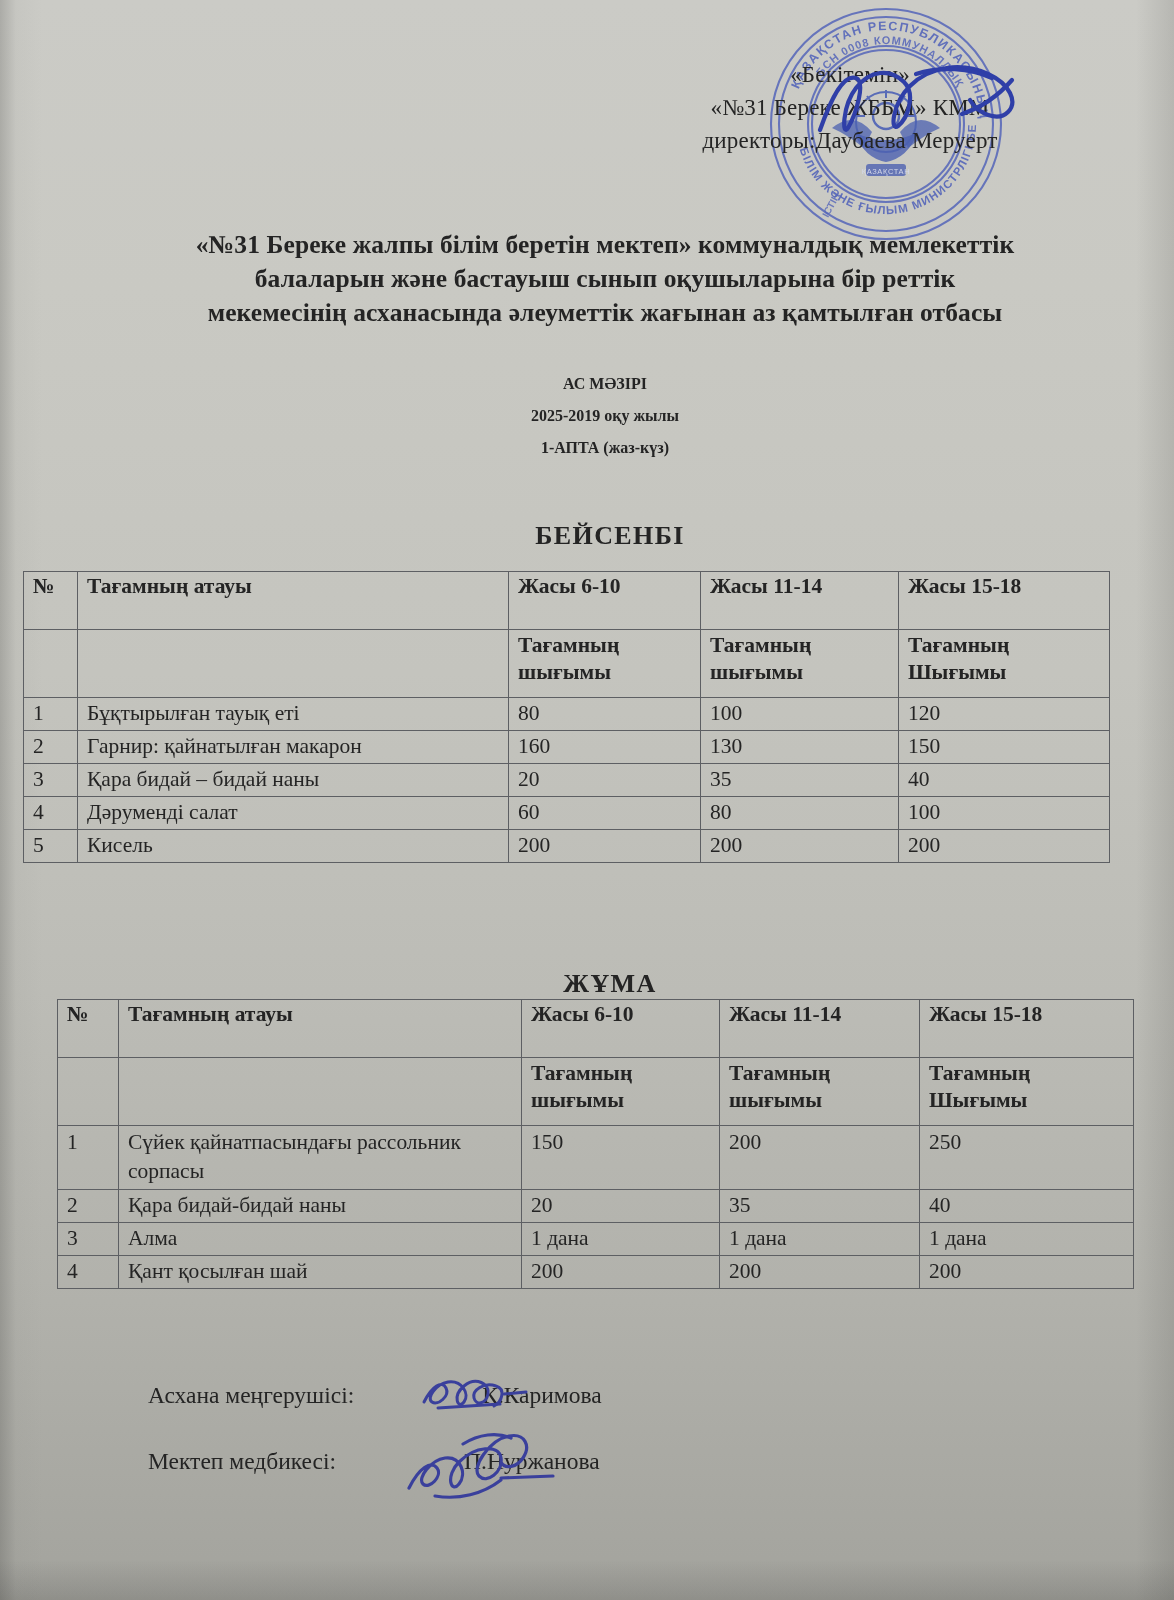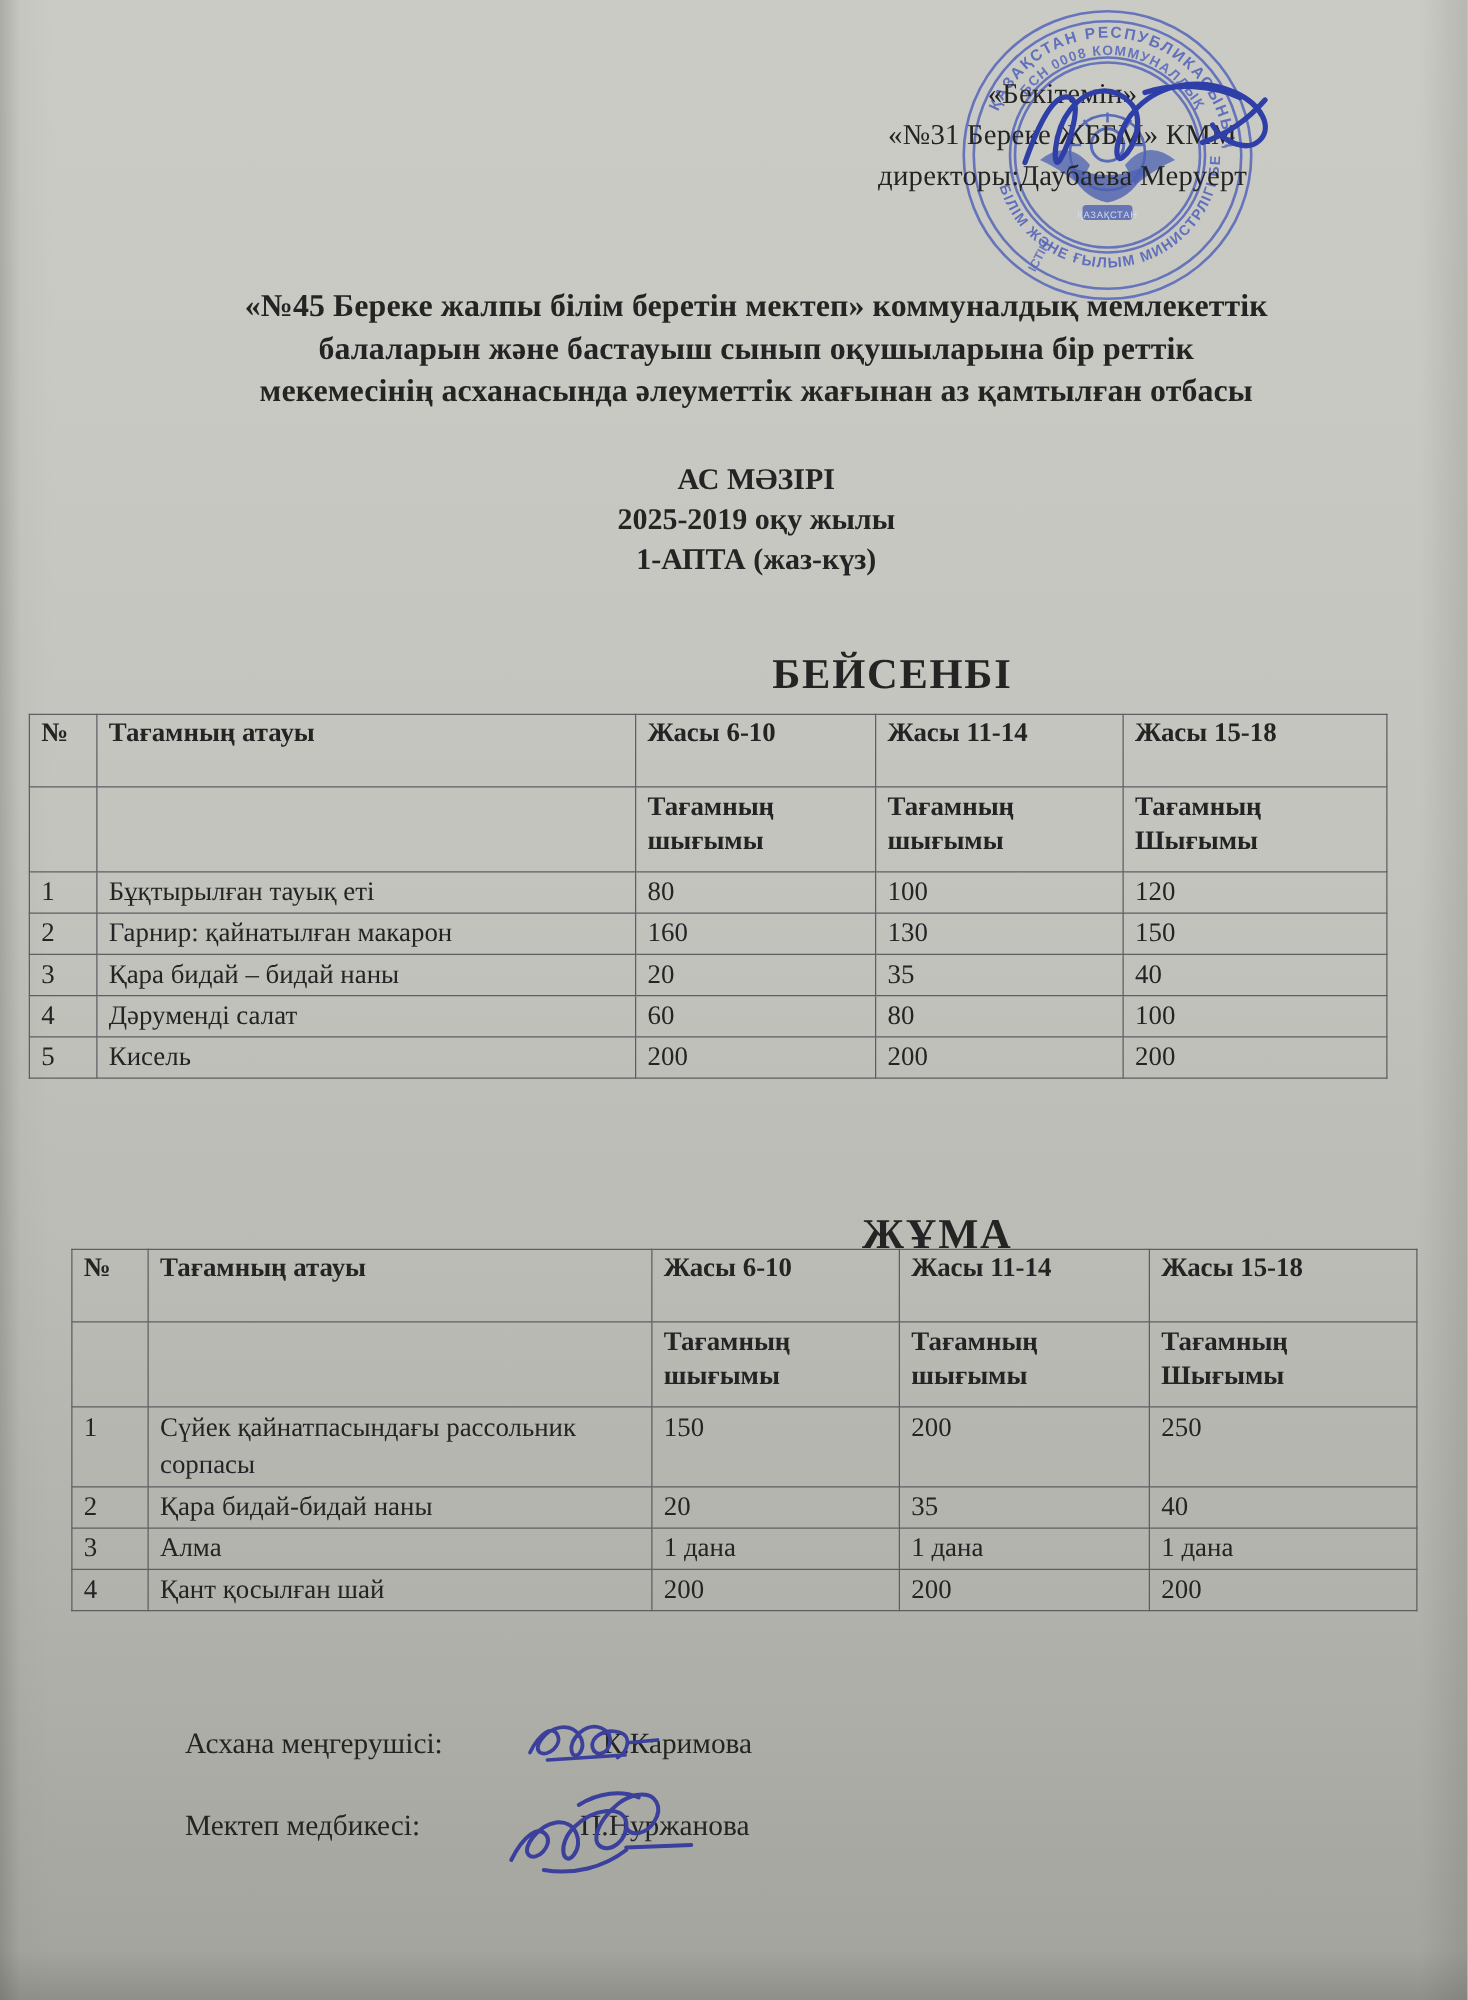--- a/index.html
+++ b/index.html
@@ -56,27 +56,27 @@
 
   
   #title{
     position:absolute;left:110px;top:228px;width:990px;
     text-align:center;font-weight:bold;font-size:25.5px;line-height:34px;
     letter-spacing:.1px;
   }
   #title .wide{display:block;}
   #subtitle{
     position:absolute;left:110px;top:368px;width:990px;
-    text-align:center;font-weight:bold;font-size:24px;line-height:32px;
+    text-align:center;font-weight:bold;font-size:16px;line-height:32px;
   }
 
   
   .day-head{
-    position:absolute;text-align:right;font-weight:bold;
-    font-size:34px;letter-spacing:1.4px;
+    position:absolute;text-align:center;font-weight:bold;
+    font-size:26px;letter-spacing:1.4px;
   }
   #day1{left:410px;top:521px;width:400px;}
   #day2{left:410px;top:969px;width:400px;}
 
   
   table.menu{
     position:absolute;border-collapse:collapse;
     background:transparent;
     font-size:21.5px;
     table-layout:fixed;
@@ -177,21 +177,21 @@
 
 <svg id="dir-sign" viewBox="0 0 230 120">
   <g fill="none" stroke="#2f3fa8" stroke-width="4.2" stroke-linecap="round" stroke-linejoin="round">
     <path d="M8,86 C20,52 32,30 44,34 C54,38 44,70 36,84 C30,94 30,62 44,44 C58,26 78,24 92,38 C104,50 96,74 86,82 C78,88 80,60 98,42 C118,22 150,18 176,30 C198,40 206,58 196,68 C186,78 166,70 158,56"></path>
     <path d="M104,30 C128,22 158,24 180,34"></path>
     <path d="M150,70 C168,64 186,52 200,36"></path>
   </g>
 </svg>
 
 <div id="title">
-  <span class="wide">«№45 Береке жалпы білім беретін мектеп» коммуналдық мемлекеттік</span>
+  <span class="wide">«№31 Береке жалпы білім беретін мектеп» коммуналдық мемлекеттік</span>
   <span class="wide">балаларын және бастауыш сынып оқушыларына бір реттік</span>
   <span class="wide">мекемесінің асханасында әлеуметтік жағынан аз қамтылған отбасы</span>
 </div>
 <div id="subtitle">
   <div>АС МӘЗІРІ</div>
   <div>2025-2019 оқу жылы</div>
   <div>1-АПТА (жаз-күз)</div>
 </div>
 
 <div class="day-head" id="day1">БЕЙСЕНБІ</div>

